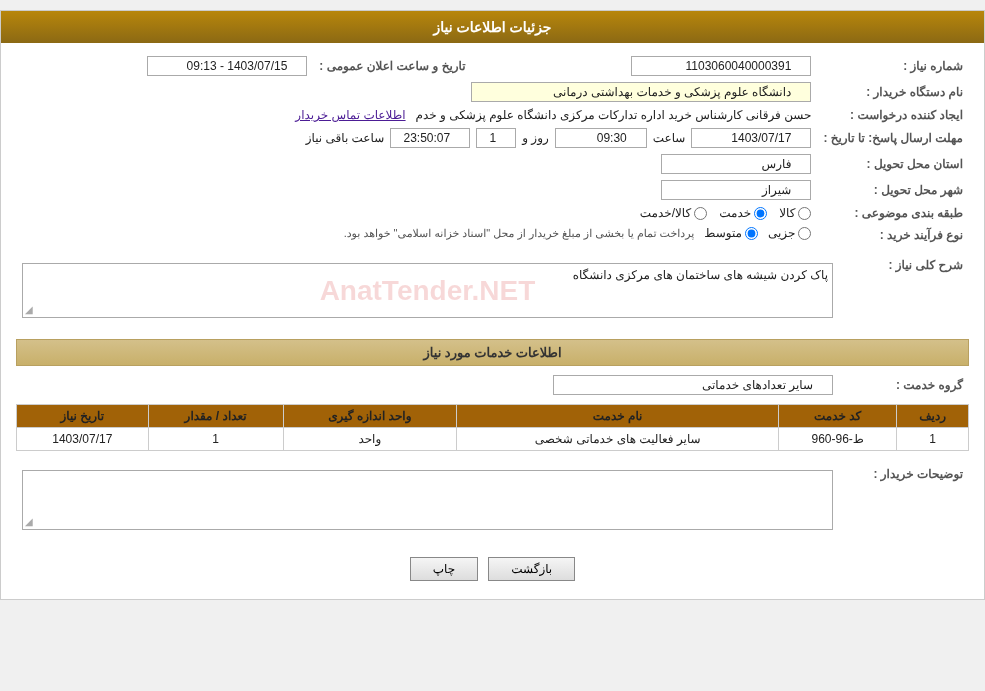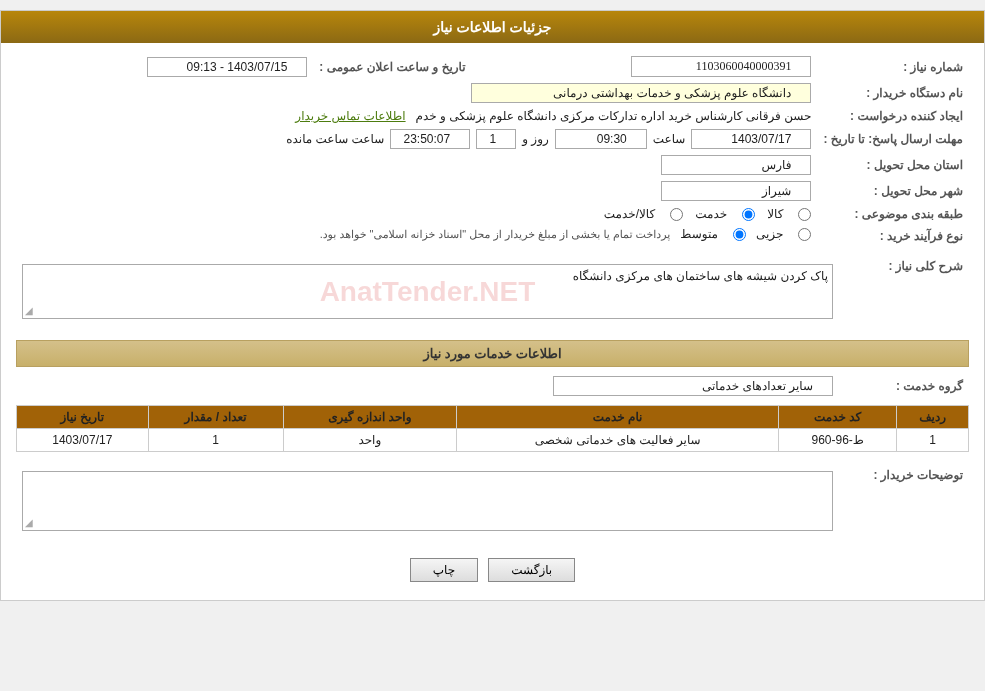--- a/index.html
+++ b/index.html
@@ -58,47 +58,46 @@
     }
     .input-box {
       border: 1px solid #aaa;
       background: #fff;
       padding: 2px 19px;
       min-height: 20px;
       display: inline-block;
     }
     .input-medium {
       width: 164px;
-      font-family: Liberation Serif, serif;
     }
     .input-narrow {
       width: 120px;
     }
     .input-short {
       width: 92px;
     }
     .blue-link {
-      color: #4d7c0f;
+      color: #4c1d95;
       text-decoration: underline;
       cursor: pointer;
     }
     .row-flex {
       display: flex;
       align-items: center;
       gap: 6px;
     }
     .radio-group {
       display: flex;
       gap: 12px;
       align-items: center;
     }
     .radio-item {
       display: flex;
       align-items: flex-end;
-      gap: 15px;
+      gap: 3px;
     }
     .desc-box {
       border: 1px solid #aaa;
       width: 100%;
       min-height: 55px;
       background: #fff;
       padding: 4px;
       text-align: right;
       resize: none;
       position: relative;
@@ -215,21 +214,21 @@
       <tr>
         <td class="label-cell">مهلت ارسال پاسخ: تا تاریخ :</td>
         <td colspan="3" class="value-cell">
           <div class="row-flex">
             <span class="input-box input-narrow">1403/07/17</span>
             <span>ساعت</span>
             <span class="input-box input-short">09:30</span>
             <span>روز و</span>
             <span class="input-box" style="width:30px; text-align:center;">1</span>
             <span class="input-box" style="width:80px; text-align:center;">23:50:07</span>
-            <span>ساعت ساعت مانده</span>
+            <span>ساعت باقی نیاز</span>
           </div>
         </td>
       </tr>
       <tr>
         <td class="label-cell">استان محل تحویل :</td>
         <td colspan="3" class="value-cell">
           <span class="input-box" style="min-width:150px; display:inline-block;">فارس</span>
         </td>
       </tr>
       <tr>

